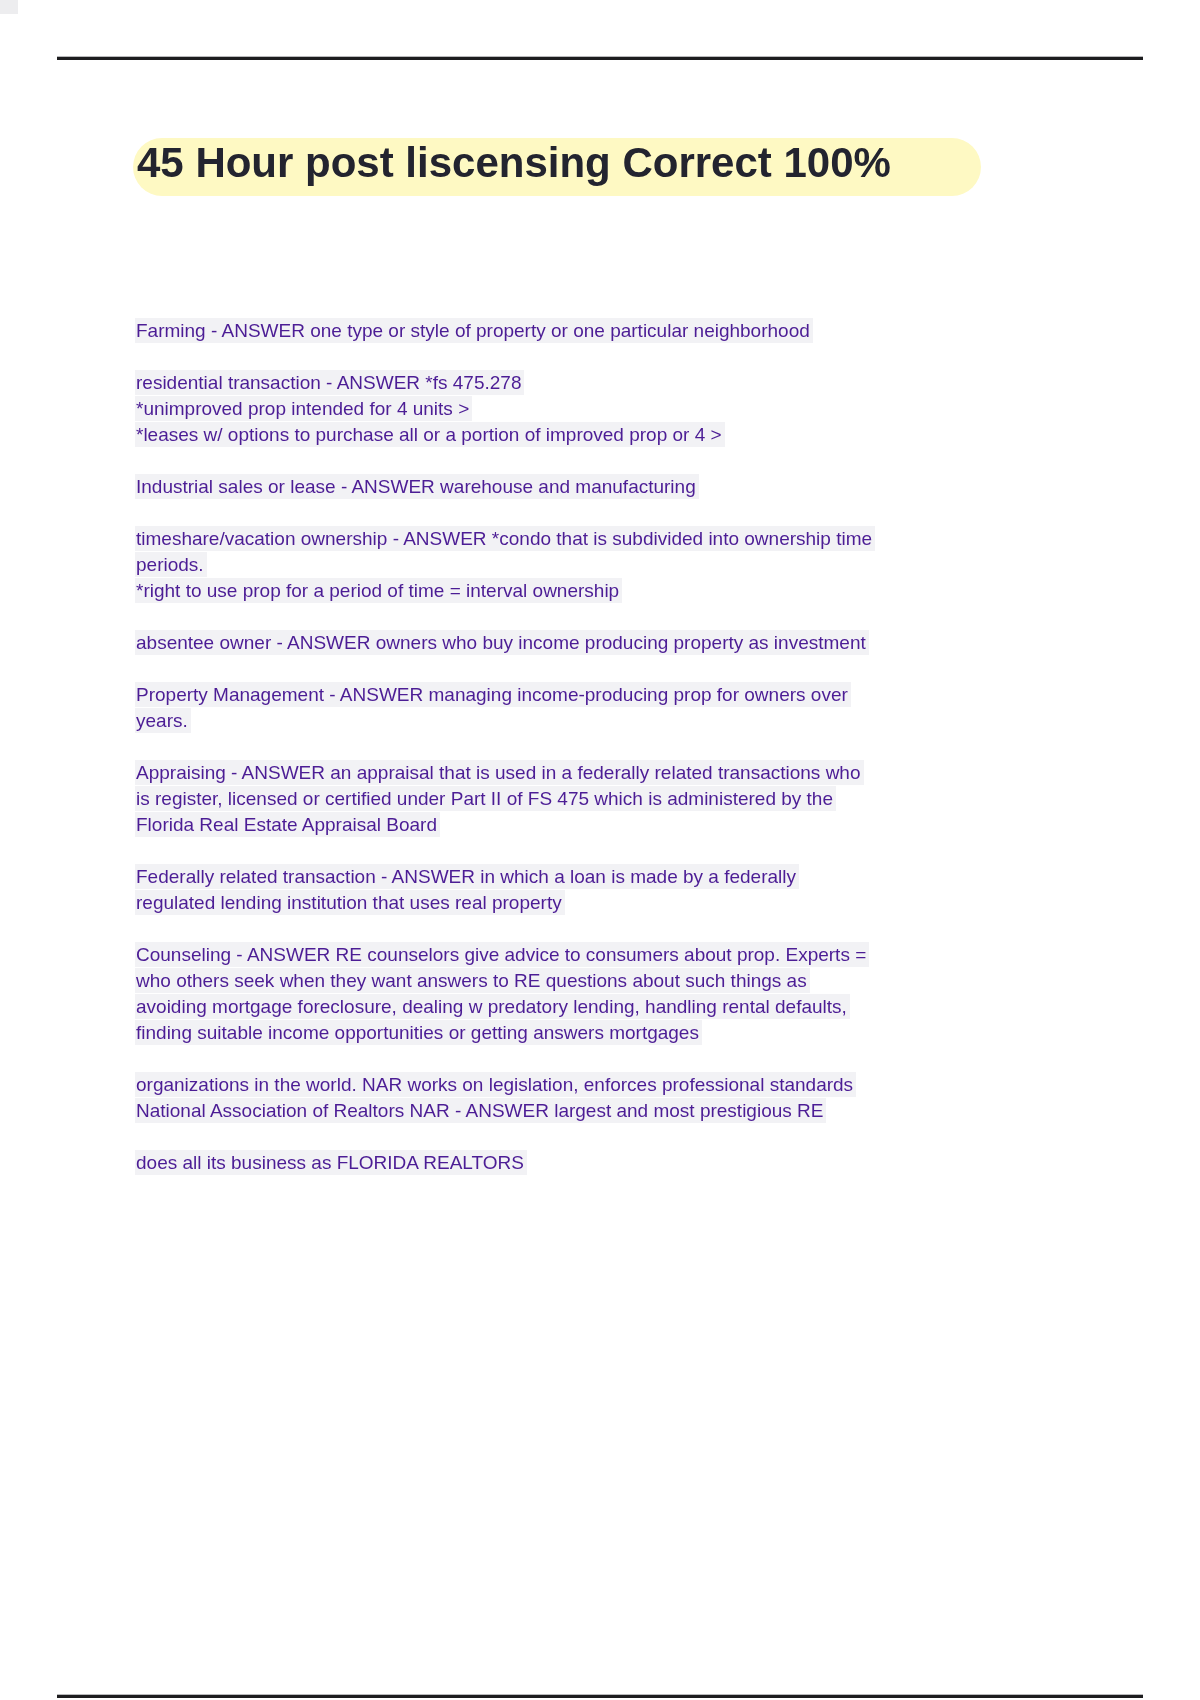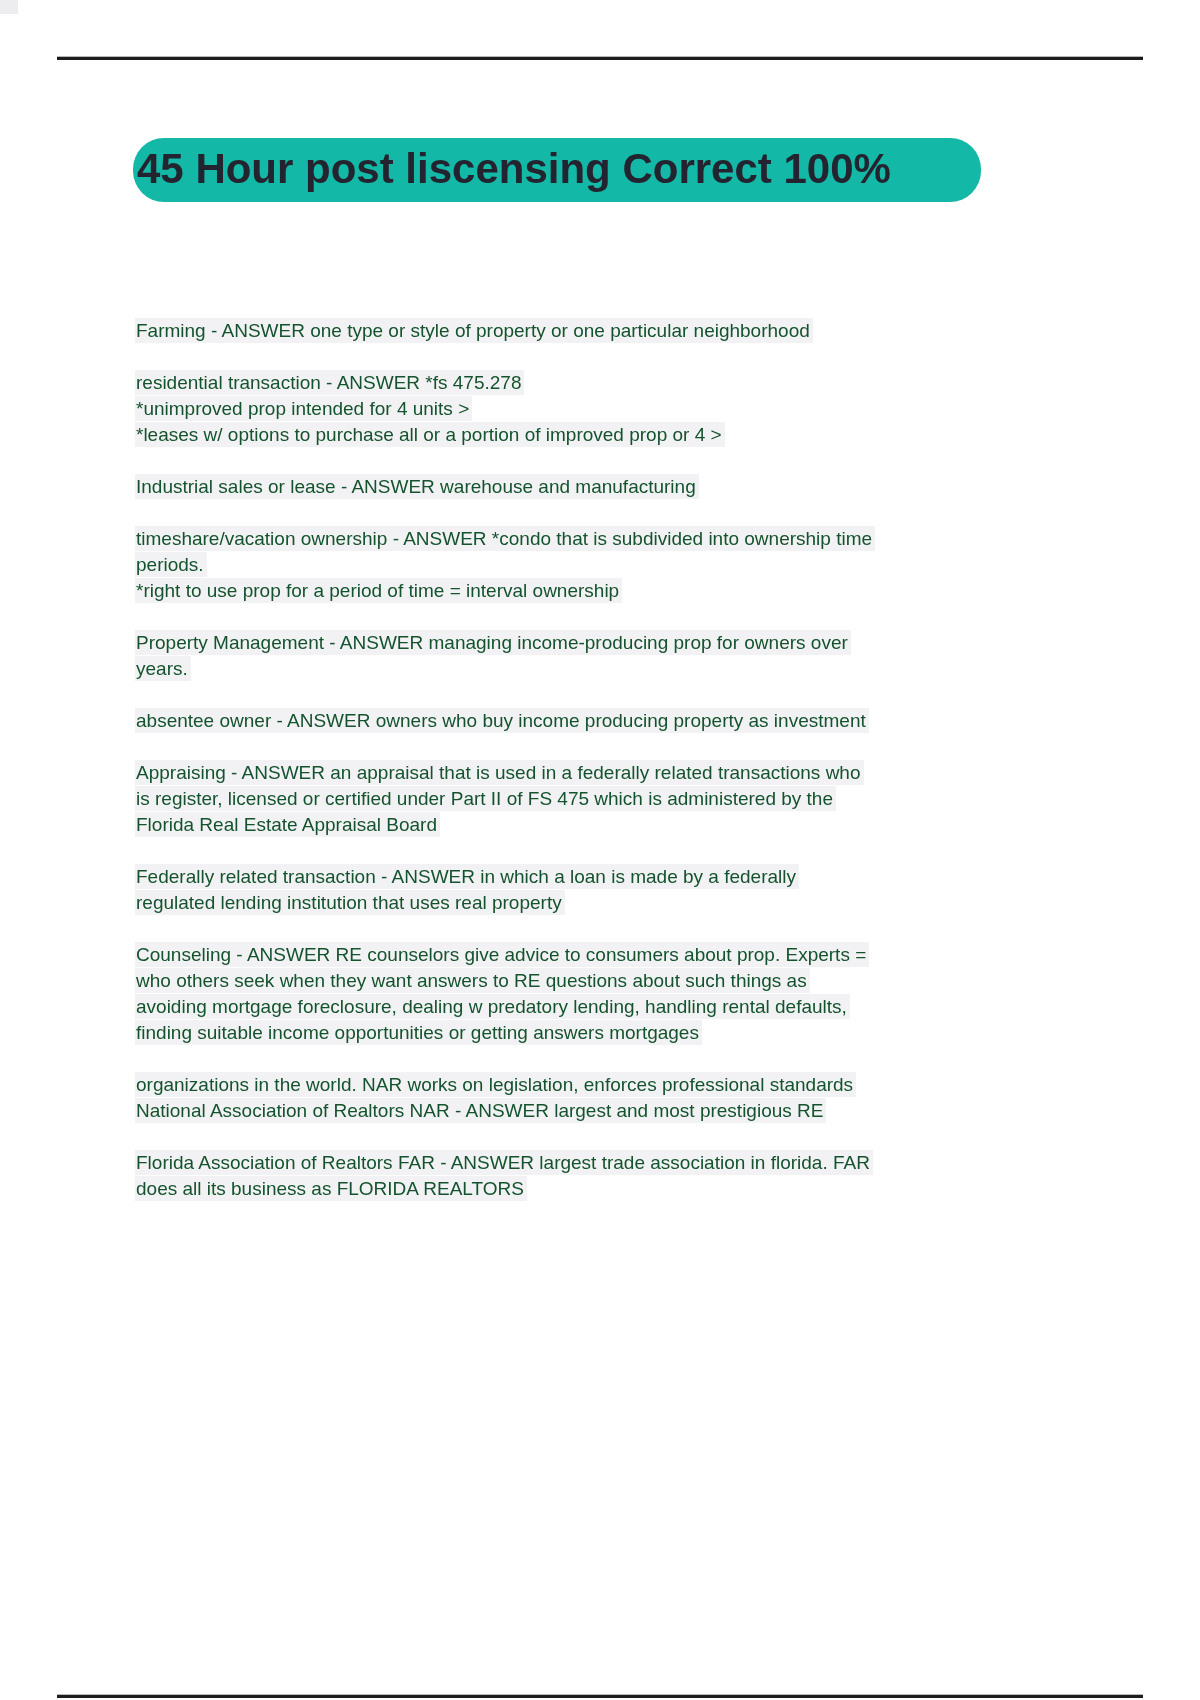--- a/index.html
+++ b/index.html
@@ -32,37 +32,37 @@
   }
   .rule-top { top: 56px; }
   .rule-bottom { top: 1694px; }
   .title-wrap {
     position: absolute;
     left: 133px;
     top: 138px;
   }
   .doc-title {
     display: inline-block;
-    background: #14b8a6;
+    background: #fef9c3;
     color: #23242f;
     font-size: 42px;
     font-weight: bold;
     line-height: 1.12;
-    padding: 7px 90px 10px 4px;
+    padding: 1px 90px 10px 4px;
     white-space: nowrap;
     border-radius: 31px;
   }
   .doc-body {
     position: absolute;
     left: 135px;
     top: 318px;
     width: 900px;
     font-size: 19px;
     line-height: 26px;
-    color: #14532d;
+    color: #4c1d95;
   }
   .para {
     margin: 0 0 26px 0;
   }
   .text-line {
     height: 26px;
     white-space: nowrap;
   }
   .text-line .hl {
     background: #f2f2f5;
@@ -93,25 +93,25 @@
       </div>
       <div class="para">
         <div class="text-line"><span class="hl">Industrial sales or lease - ANSWER warehouse and manufacturing</span></div>
       </div>
       <div class="para">
         <div class="text-line"><span class="hl">timeshare/vacation ownership - ANSWER *condo that is subdivided into ownership time</span></div>
         <div class="text-line"><span class="hl">periods.</span></div>
         <div class="text-line"><span class="hl">*right to use prop for a period of time = interval ownership</span></div>
       </div>
       <div class="para">
+        <div class="text-line"><span class="hl">absentee owner - ANSWER owners who buy income producing property as investment</span></div>
+      </div>
+      <div class="para">
         <div class="text-line"><span class="hl">Property Management - ANSWER managing income-producing prop for owners over</span></div>
         <div class="text-line"><span class="hl">years.</span></div>
-      </div>
-      <div class="para">
-        <div class="text-line"><span class="hl">absentee owner - ANSWER owners who buy income producing property as investment</span></div>
       </div>
       <div class="para">
         <div class="text-line"><span class="hl">Appraising - ANSWER an appraisal that is used in a federally related transactions who</span></div>
         <div class="text-line"><span class="hl">is register, licensed or certified under Part II of FS 475 which is administered by the</span></div>
         <div class="text-line"><span class="hl">Florida Real Estate Appraisal Board</span></div>
       </div>
       <div class="para">
         <div class="text-line"><span class="hl">Federally related transaction - ANSWER in which a loan is made by a federally</span></div>
         <div class="text-line"><span class="hl">regulated lending institution that uses real property</span></div>
       </div>
@@ -119,19 +119,18 @@
         <div class="text-line"><span class="hl">Counseling - ANSWER RE counselors give advice to consumers about prop. Experts =</span></div>
         <div class="text-line"><span class="hl">who others seek when they want answers to RE questions about such things as</span></div>
         <div class="text-line"><span class="hl">avoiding mortgage foreclosure, dealing w predatory lending, handling rental defaults,</span></div>
         <div class="text-line"><span class="hl">finding suitable income opportunities or getting answers mortgages</span></div>
       </div>
       <div class="para">
         <div class="text-line"><span class="hl">organizations in the world. NAR works on legislation, enforces professional standards</span></div>
         <div class="text-line"><span class="hl">National Association of Realtors NAR - ANSWER largest and most prestigious RE</span></div>
       </div>
       <div class="para">
-        <div class="text-line"><span class="hl">Florida Association of Realtors FAR - ANSWER largest trade association in florida. FAR</span></div>
         <div class="text-line"><span class="hl">does all its business as FLORIDA REALTORS</span></div>
       </div>
     </div>
 
   <div class="rule rule-bottom"></div>
 </div>
 
 </body></html>

